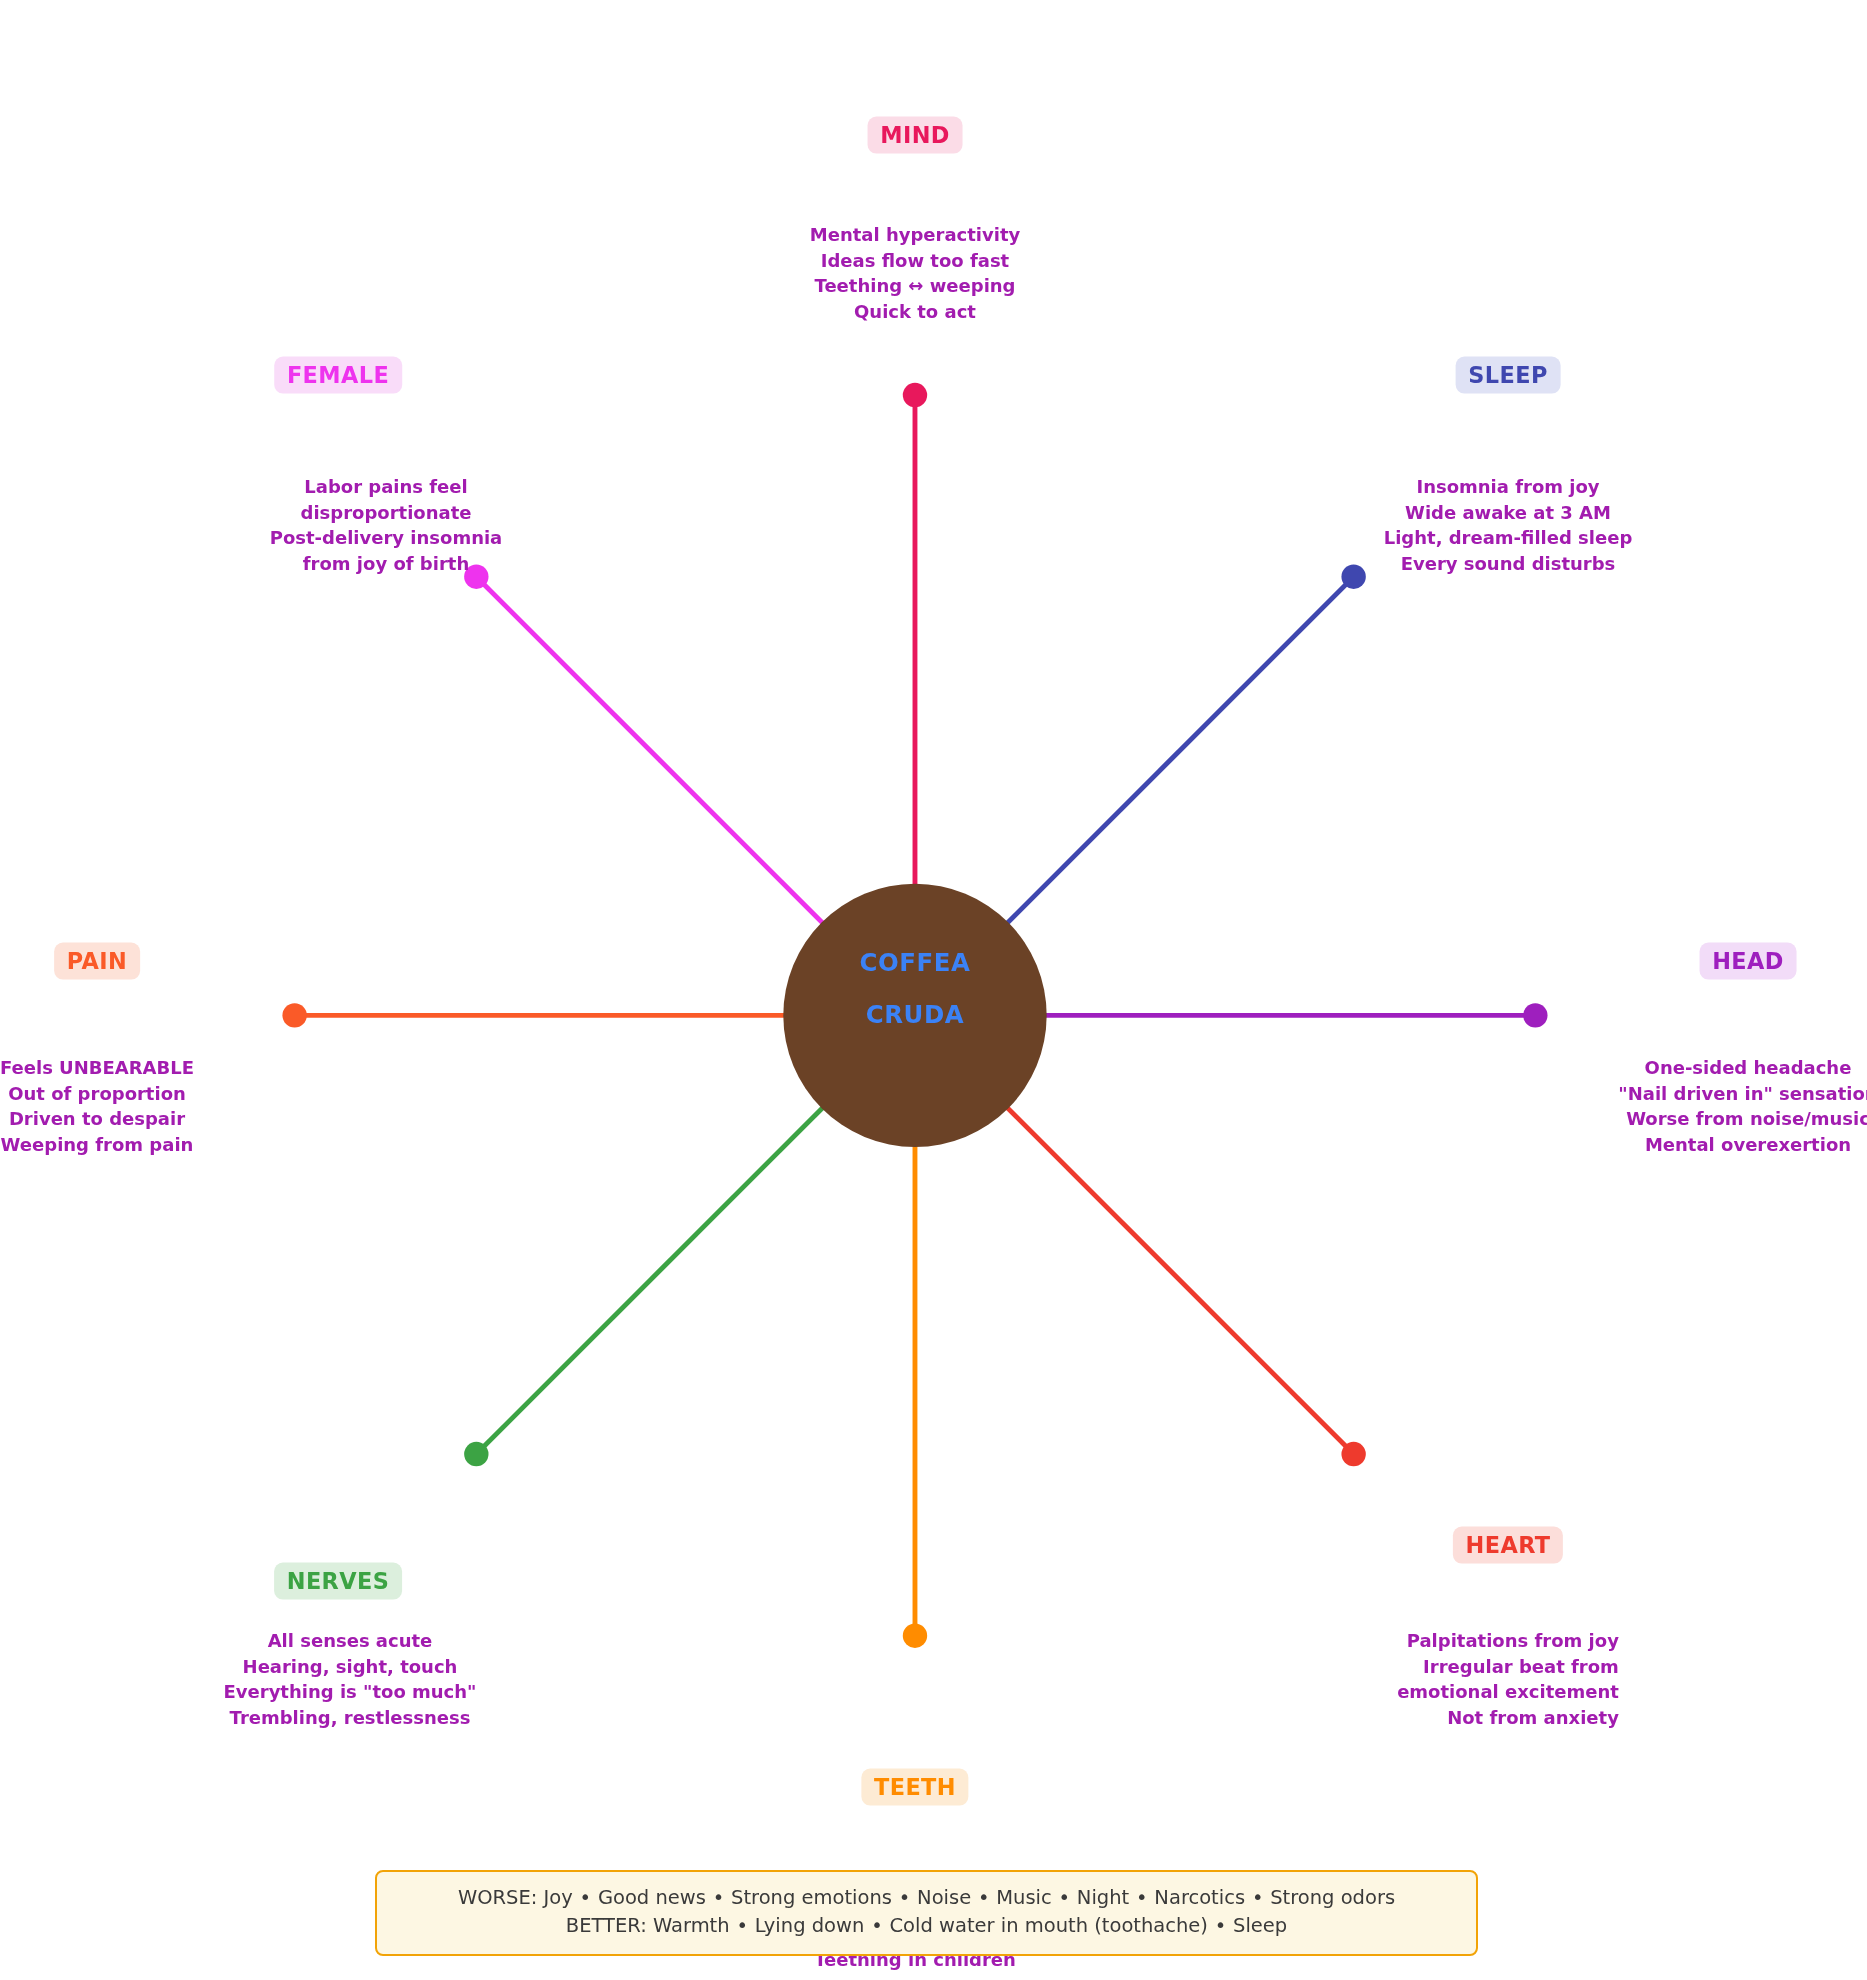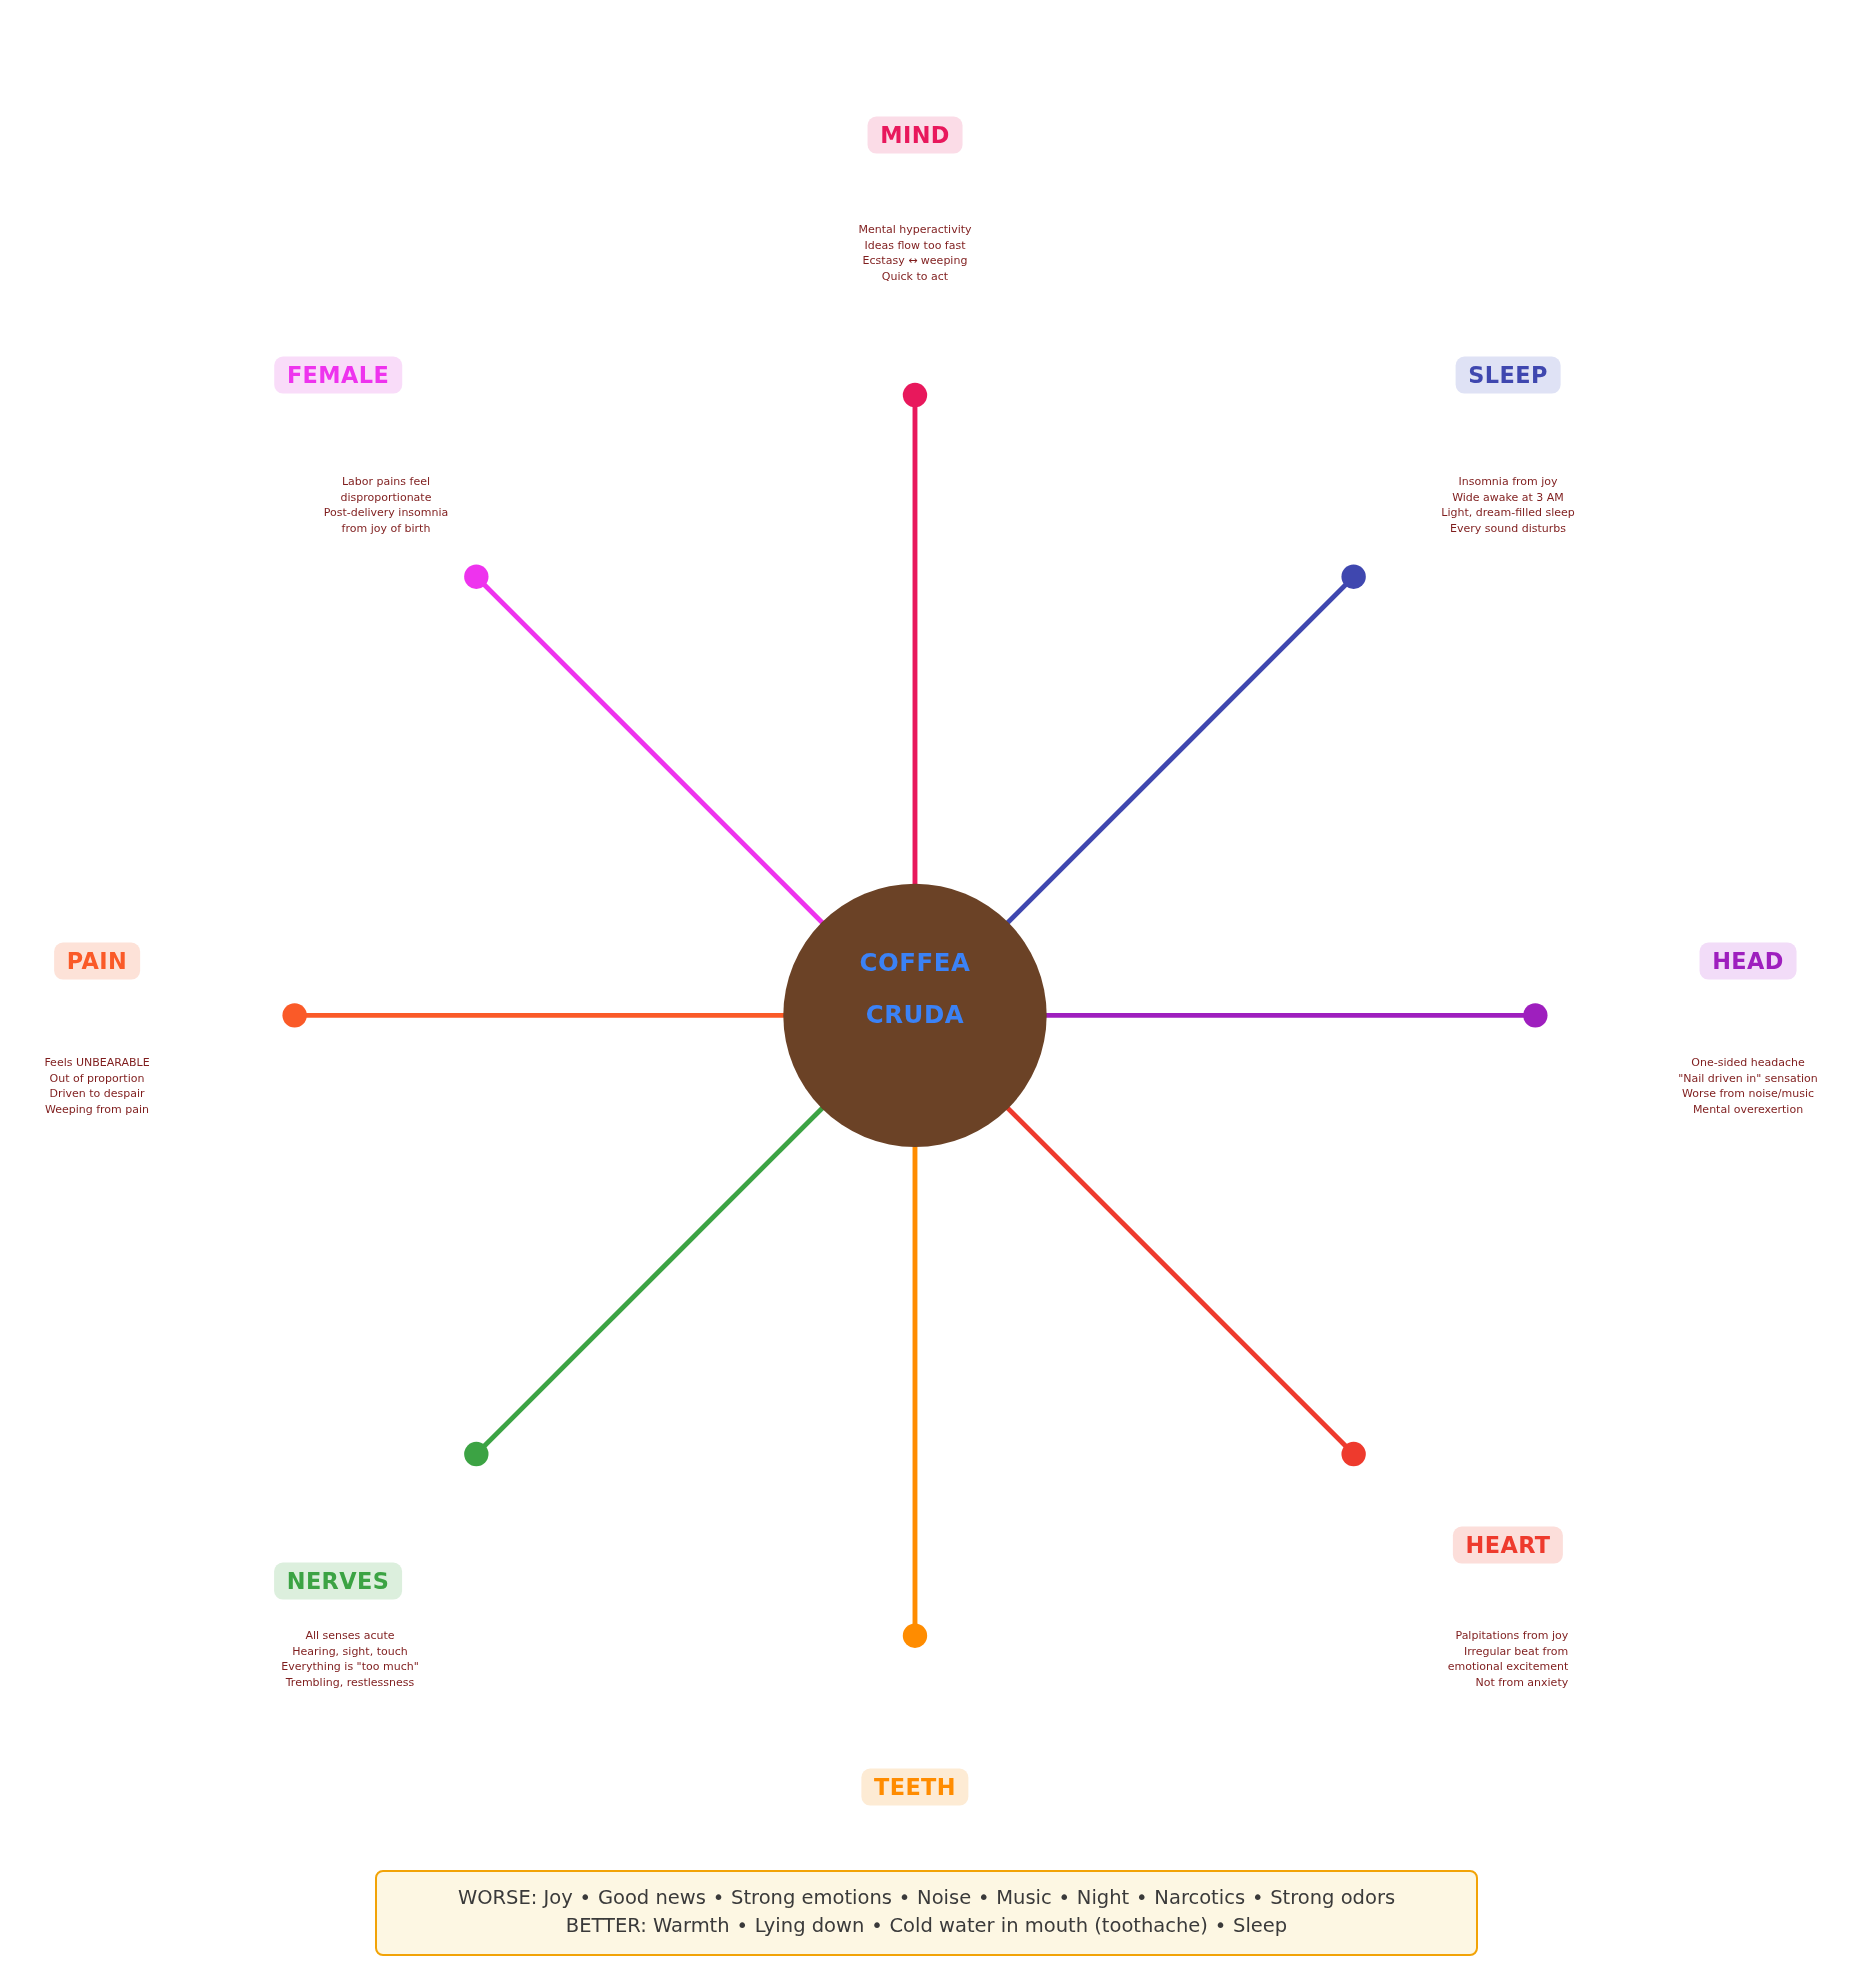--- a/index.html
+++ b/index.html
@@ -77,25 +77,26 @@
     padding: 4.9px 12.7px 5.9px 12.7px;
     border-radius: 8.8px;
     white-space: nowrap;
     transform: translate(-50%, -50%);
     letter-spacing: 0.4px;
   }
 
   
   .node-text {
     position: absolute;
-    font-size: 11px;
+    font-size: 18px;
     line-height: 1.42;
-    color: #7f1d1d;
+    color: #a21caf;
     white-space: nowrap;
     transform: translate(-50%, 0);
+    font-weight: bold;
   }
   .node-text div { white-space: nowrap; }
 
   
   .legend-box {
     position: absolute;
     left: 375px;
     top: 1870px;
     width: 1103px;
     box-sizing: border-box;
@@ -140,21 +141,21 @@
   <div class="hub-label">
     <span class="hub-l1">COFFEA</span>
     <span class="hub-l2">CRUDA</span>
   </div>
 
   <div id="nodes-layer">
       <div class="node-badge" style="left: 915px; top: 135px; color: rgb(232, 24, 92); background: rgb(251, 220, 231);">MIND</div>
       <div class="node-text" style="left: 915px; top: 222px; text-align: center;">
         <div>Mental hyperactivity</div>
         <div>Ideas flow too fast</div>
-        <div>Ecstasy ↔ weeping</div>
+        <div>Teething ↔ weeping</div>
         <div>Quick to act</div>
       </div>
       <div class="node-badge" style="left: 1508px; top: 375px; color: rgb(63, 71, 175); background: rgb(223, 226, 245);">SLEEP</div>
       <div class="node-text" style="left: 1508px; top: 474px; text-align: center;">
         <div>Insomnia from joy</div>
         <div>Wide awake at 3 AM</div>
         <div>Light, dream-filled sleep</div>
         <div>Every sound disturbs</div>
       </div>
       <div class="node-badge" style="left: 1748px; top: 961px; color: rgb(158, 31, 190); background: rgb(242, 220, 248);">HEAD</div>

